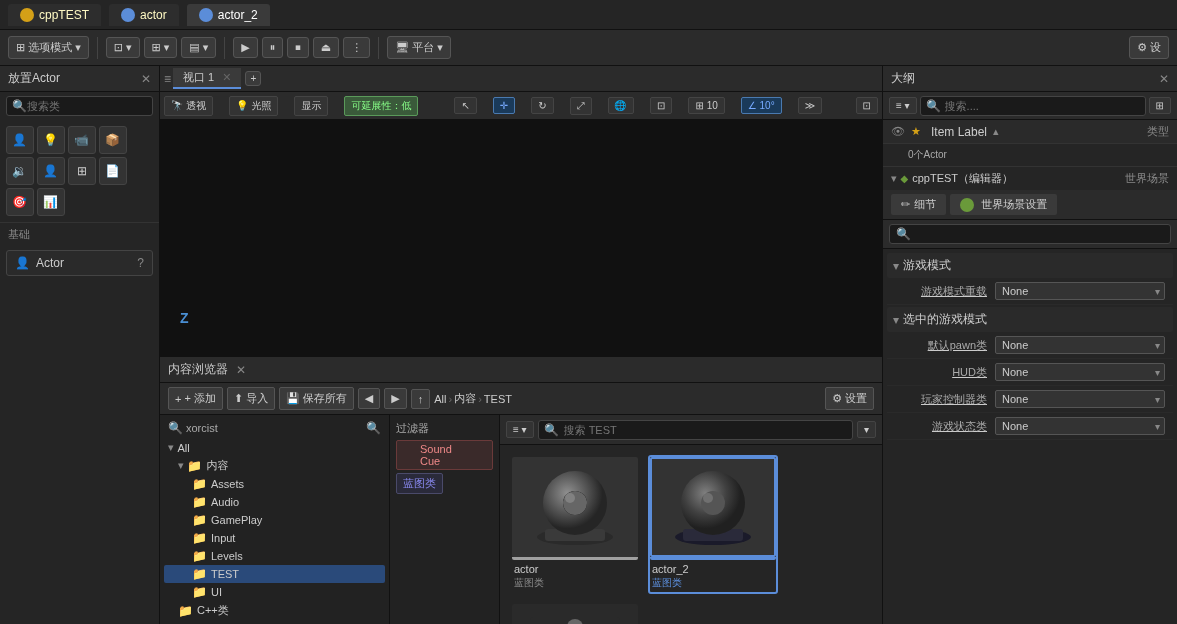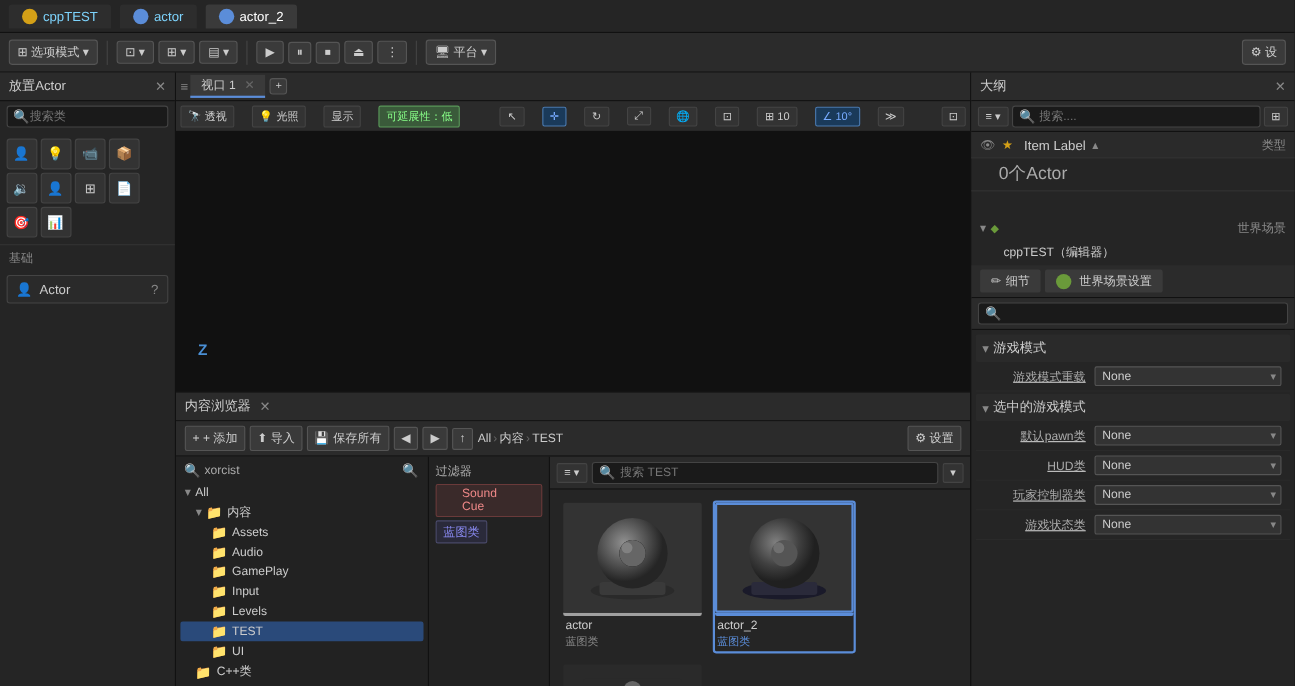--- a/index.html
+++ b/index.html
@@ -1,20 +1,20 @@
 <!DOCTYPE html>
 <html><head>
   <meta charset="utf-8">
   <style>
     * { box-sizing: border-box; margin: 0; padding: 0; }
     body { background: #1a1a1a; color: #ccc; font-family: "Microsoft YaHei", "SimHei", sans-serif; font-size: 12px; overflow: hidden; width: 1177px; height: 624px; }
 
     
     .title-bar { display: flex; align-items: center; background: #252525; height: 30px; padding: 0 8px; gap: 8px; border-bottom: 1px solid #111; }
-    .title-tab { display: flex; align-items: center; gap: 5px; padding: 4px 12px; background: #2d2d2d; border-radius: 3px 3px 0 0; font-size: 12px; color: #7dd3fc; cursor: pointer; }
+    .title-tab { display: flex; align-items: center; gap: 5px; padding: 4px 12px; background: #2d2d2d; border-radius: 3px 3px 0 0; font-size: 12px; color: #fef9c3; cursor: pointer; }
     .title-tab.active { background: #3a3a3a; color: #fff; }
     .title-tab-icon { width: 14px; height: 14px; border-radius: 50%; background: #5b8dd9; display: inline-block; }
     .title-tab-icon.yellow { background: #d4a017; }
 
     
     .main-toolbar { display: flex; align-items: center; background: #2b2b2b; height: 36px; padding: 0 8px; gap: 4px; border-bottom: 1px solid #111; }
     .toolbar-btn { display: flex; align-items: center; gap: 3px; padding: 3px 7px; background: #3a3a3a; border: 1px solid #555; border-radius: 3px; cursor: pointer; color: #ccc; font-size: 11px; }
     .toolbar-sep { width: 1px; height: 22px; background: #444; margin: 0 4px; }
 
     
@@ -87,21 +87,21 @@
     .right-panel { width: 295px; background: #252525; border-left: 1px solid #111; display: flex; flex-direction: column; flex-shrink: 0; }
     .outline-header { display: flex; align-items: center; background: #2b2b2b; height: 26px; padding: 0 8px; gap: 4px; border-bottom: 1px solid #111; }
     .outline-toolbar { display: flex; align-items: center; background: #2b2b2b; height: 28px; padding: 0 6px; gap: 3px; border-bottom: 1px solid #111; }
     .outline-search { display: flex; align-items: center; background: #1a1a1a; border: 1px solid #444; border-radius: 3px; padding: 2px 6px; flex: 1; gap: 3px; }
     .outline-search input { background: transparent; border: none; outline: none; color: #ccc; font-size: 11px; width: 100%; }
     .outline-item-header { display: flex; align-items: center; justify-content: space-between; padding: 4px 8px; background: #2a2a2a; border-bottom: 1px solid #333; font-size: 11px; color: #aaa; }
     .outline-row { display: flex; align-items: center; gap: 4px; padding: 4px 8px; font-size: 11px; }
     .item-label-badge { background: transparent; color: #ccc; font-size: 12px; font-weight: 500; }
     .type-col { color: #888; font-size: 11px; text-align: right; }
     .world-col { color: #888; font-size: 11px; }
-    .actor-count { padding: 4px 25px; color: #aaa; font-size: 16px; border-bottom: 1px solid #333; }
+    .actor-count { padding: 4px 25px; color: #aaa; font-size: 10px; border-bottom: 1px solid #333; }
 
     
     .details-panel { flex: 1; display: flex; flex-direction: column; overflow: hidden; }
     .details-toolbar { display: flex; align-items: center; background: #2b2b2b; height: 30px; padding: 0 8px; gap: 4px; border-bottom: 1px solid #111; }
     .details-tab { padding: 3px 10px; background: #3a3a3a; border-radius: 2px; font-size: 11px; color: #ccc; cursor: pointer; display: flex; align-items: center; gap: 4px; }
     .details-search { display: flex; align-items: center; background: #1a1a1a; border: 1px solid #444; border-radius: 3px; padding: 2px 6px; flex: 1; }
     .details-search input { background: transparent; border: none; outline: none; color: #ccc; font-size: 11px; width: 100%; }
     .details-content { flex: 1; overflow-y: auto; padding: 4px; }
     .detail-section { margin-bottom: 2px; }
     .detail-section-header { display: flex; align-items: center; gap: 4px; padding: 4px 6px; background: #2a2a2a; border-radius: 2px; cursor: pointer; }
@@ -434,21 +434,21 @@
           <span style="color:#d4a017; width:14px;">★</span>
           <span class="item-label-badge">Item Label</span>
           <span style="color:#888; cursor:pointer;">▴</span>
         </div>
         <span class="type-col">类型</span>
       </div>
       <div class="actor-count">0个Actor</div>
       <div class="outline-row">
         <span style="color:#888;">▾</span>
         <span style="color:#6a9a3a; font-size:10px;">◆</span>
-        <span style="font-size:11px; color:#ccc;margin-top:44px;">cppTEST（编辑器）</span>
+        <span style="font-size:11px; color:#ccc;">cppTEST（编辑器）</span>
         <span class="world-col" style="margin-left:auto;">世界场景</span>
       </div>
     </div>
 
     <div class="details-panel">
       <div class="details-toolbar">
         <div class="details-tab">
           <span>✏</span>
           <span>细节</span>
         </div>

